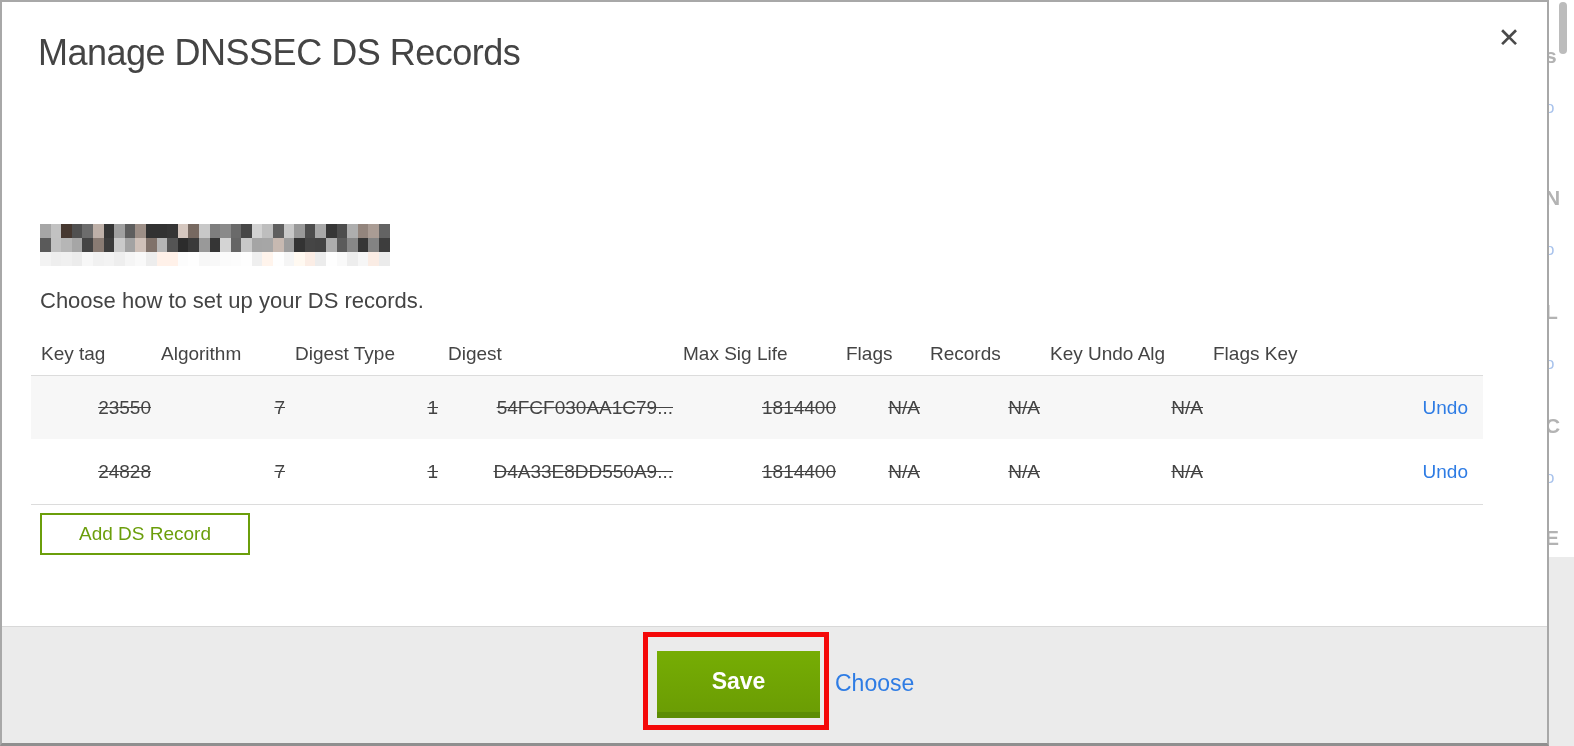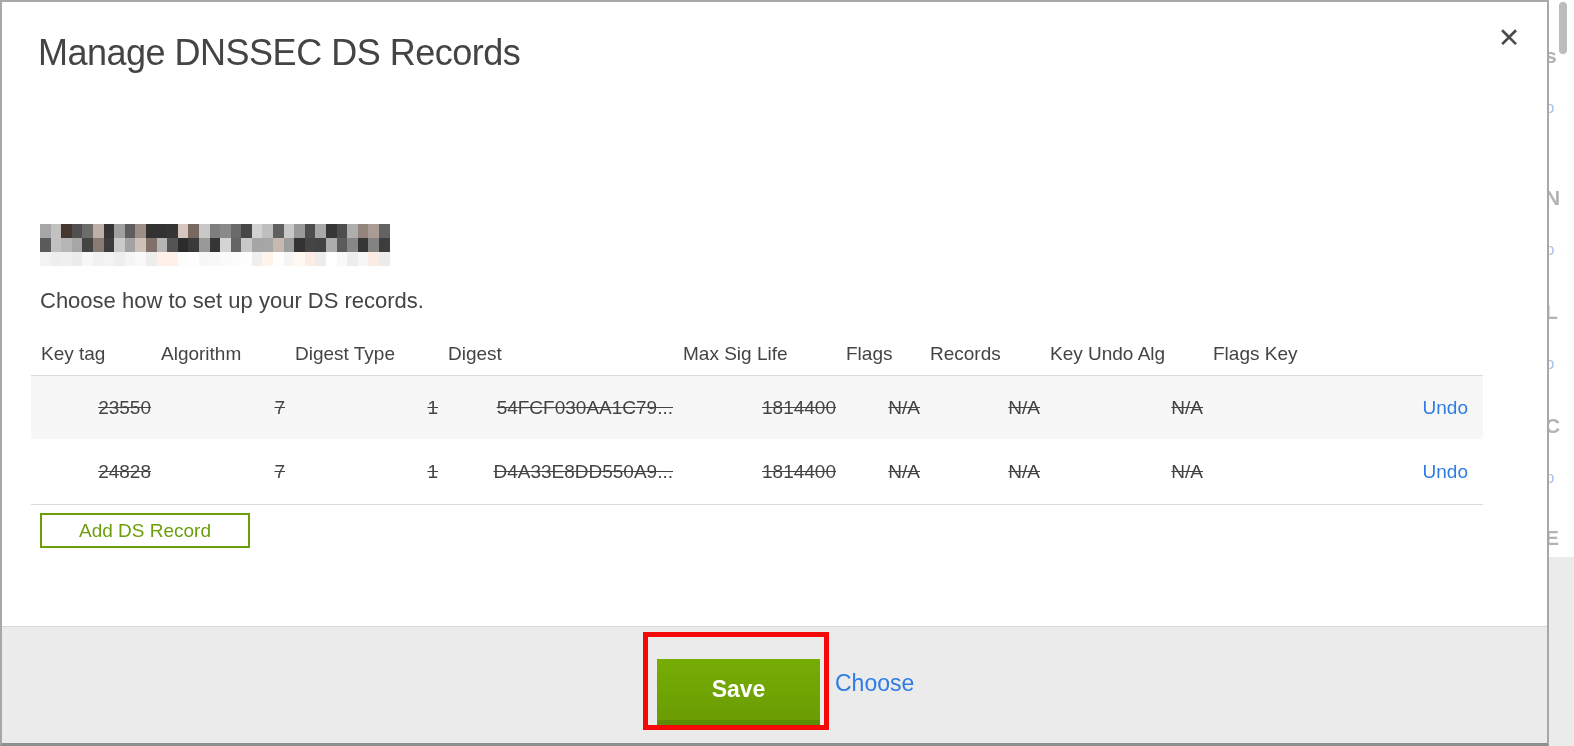--- a/index.html
+++ b/index.html
@@ -40,39 +40,39 @@
   .t-row > div { padding-left:10px; white-space:nowrap; overflow:hidden; }
   .t-head { height:44px; border-bottom:1px solid #dcdcdc; color:#444; }
   .t-data { height:63px; }
   .t-data.alt { background:#f7f7f7; }
   .t-data.last { height:66px; border-bottom:1px solid #dcdcdc; }
   .t-data .cell-del { text-decoration:line-through; color:#444;text-align:right; }
   .cell-action { text-align:right; padding-right:15px !important; }
   .link { color:#2e7ce4; cursor:pointer; text-decoration:none; }
 
   .add-btn {
-    position:absolute; left:38px; top:511px; width:210px; height:35px;
+    position:absolute; left:38px; top:511px; width:210px; height:42px;
     background:#fff; border:2px solid #6b9e0b; color:#6b9e0b;
     font-size:19px; font-family:inherit; cursor:pointer;
   }
 
   
   .footer {
     position:absolute; left:0; bottom:0; width:100%; height:117px;
     background:#ebebeb; border-top:1px solid #d8d8d8;
   }
   .annotation-rect {
     position:absolute; left:641px; top:5px; width:186px; height:98px;
     border:5px solid #f40808; background:transparent; pointer-events:none;
   }
   .save-btn {
     position:absolute; left:655px; top:24px; width:163px; height:67px;
     background:linear-gradient(180deg,#76ad04 0%,#6b9d04 100%);
     border:none; border-bottom:6px solid #5c8c03;
-    color:#fff; font-size:23px; font-weight:bold; font-family:inherit; cursor:pointer;margin-top:8px;
+    color:#fff; font-size:23px; font-weight:bold; font-family:inherit; cursor:pointer;
   }
   .cancel-link { position:absolute; left:833px; top:43px; font-size:23px; }
 
   
   .bg-strip { position:absolute; right:0; top:0; width:25px; height:746px; background:#fff; overflow:hidden; }
   .bg-strip .gray-zone { position:absolute; left:0; top:557px; width:100%; height:189px; background:#ebebeb; }
   .frag { position:absolute; left:-4px; white-space:nowrap; }
   .frag.label { font-weight:bold; font-size:21px; color:#b3b3b3; }
   .frag.link-frag { font-size:17px; color:#a9c3ec; }
   .scroll-thumb {

